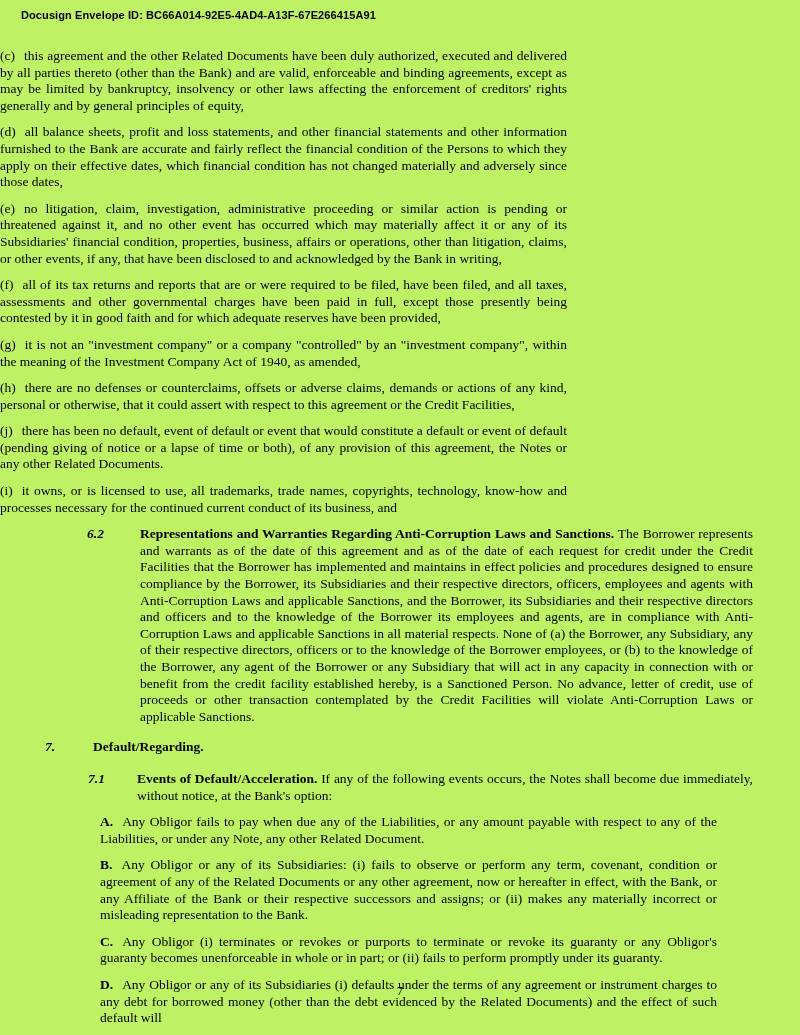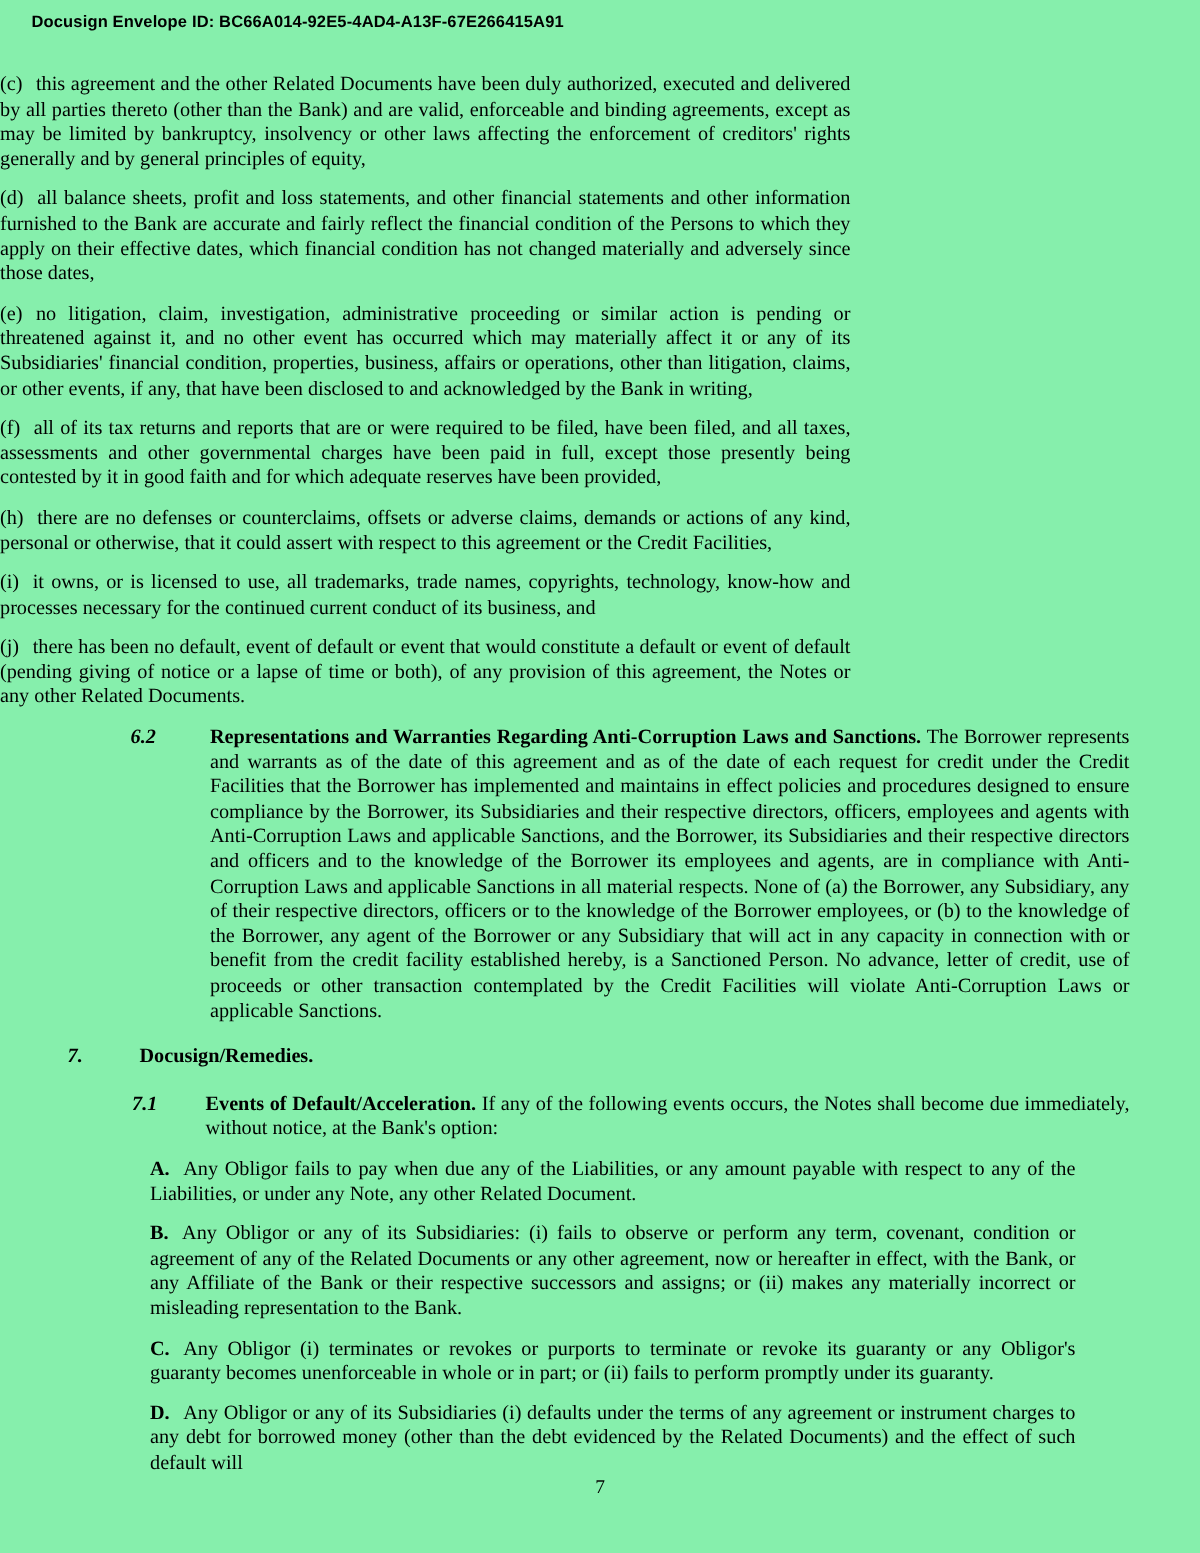--- a/index.html
+++ b/index.html
@@ -4,21 +4,21 @@
 <style>
   html, body {
     margin: 0;
     padding: 0;
     background: #ffffff;
   }
   .page {
     position: relative;
     width: 800px;
     height: 1035px;
-    background: #86efac;
+    background: #bef264;
     color: #000000;
     font-family: "Liberation Serif", serif;
     font-size: 13.5px;
     line-height: 16.6px;
     overflow: hidden;
   }
   .doc-header {
     position: absolute;
     top: 7px;
     left: 21px;
@@ -109,42 +109,45 @@
     </div>
 
     <div class="para lettered">
       <span class="plabel">(e)</span><span>no litigation, claim, investigation, administrative proceeding or similar action is pending or threatened against it, and no other event has occurred which may materially affect it or any of its Subsidiaries' financial condition, properties, business, affairs or operations, other than litigation, claims, or other events, if any, that have been disclosed to and acknowledged by the Bank in writing,</span>
     </div>
 
     <div class="para lettered">
       <span class="plabel">(f)</span><span>all of its tax returns and reports that are or were required to be filed, have been filed, and all taxes, assessments and other governmental charges have been paid in full, except those presently being contested by it in good faith and for which adequate reserves have been provided,</span>
     </div>
 
+    <div class="para lettered">
+      <span class="plabel">(g)</span><span>it is not an "investment company" or a company "controlled" by an "investment company", within the meaning of the Investment Company Act of 1940, as amended,</span>
+    </div>
 
     <div class="para lettered">
       <span class="plabel">(h)</span><span>there are no defenses or counterclaims, offsets or adverse claims, demands or actions of any kind, personal or otherwise, that it could assert with respect to this agreement or the Credit Facilities,</span>
     </div>
 
     <div class="para lettered">
-      <span class="plabel">(i)</span><span>it owns, or is licensed to use, all trademarks, trade names, copyrights, technology, know-how and processes necessary for the continued current conduct of its business, and</span>
+      <span class="plabel">(j)</span><span>there has been no default, event of default or event that would constitute a default or event of default (pending giving of notice or a lapse of time or both), of any provision of this agreement, the Notes or any other Related Documents.</span>
     </div>
 
     <div class="para lettered">
-      <span class="plabel">(j)</span><span>there has been no default, event of default or event that would constitute a default or event of default (pending giving of notice or a lapse of time or both), of any provision of this agreement, the Notes or any other Related Documents.</span>
+      <span class="plabel">(i)</span><span>it owns, or is licensed to use, all trademarks, trade names, copyrights, technology, know-how and processes necessary for the continued current conduct of its business, and</span>
     </div>
 
     <div class="sec-row sec-62">
       <span class="sec-num">6.2</span>
       <span class="sec-heading">Representations and Warranties Regarding Anti-Corruption Laws and Sanctions.</span>
       <span>The Borrower represents and warrants as of the date of this agreement and as of the date of each request for credit under the Credit Facilities that the Borrower has implemented and maintains in effect policies and procedures designed to ensure compliance by the Borrower, its Subsidiaries and their respective directors, officers, employees and agents with Anti-Corruption Laws and applicable Sanctions, and the Borrower, its Subsidiaries and their respective directors and officers and to the knowledge of the Borrower its employees and agents, are in compliance with Anti-Corruption Laws and applicable Sanctions in all material respects. None of (a) the Borrower, any Subsidiary, any of their respective directors, officers or to the knowledge of the Borrower employees, or (b) to the knowledge of the Borrower, any agent of the Borrower or any Subsidiary that will act in any capacity in connection with or benefit from the credit facility established hereby, is a Sanctioned Person. No advance, letter of credit, use of proceeds or other transaction contemplated by the Credit Facilities will violate Anti-Corruption Laws or applicable Sanctions.</span>
     </div>
 
     <div class="sec-row sec-7">
       <span class="sec-num">7.</span>
-      <span class="sec-heading">Docusign/Remedies.</span>
+      <span class="sec-heading">Default/Regarding.</span>
     </div>
 
     <div class="sec-row sec-71">
       <span class="sec-num">7.1</span>
       <span class="sec-heading">Events of Default/Acceleration.</span>
       <span>If any of the following events occurs, the Notes shall become due immediately, without notice, at the Bank's option:</span>
     </div>
 
     <div class="para capital">
       <span class="plabel bold">A.</span><span>Any Obligor fails to pay when due any of the Liabilities, or any amount payable with respect to any of the Liabilities, or under any Note, any other Related Document.</span>

